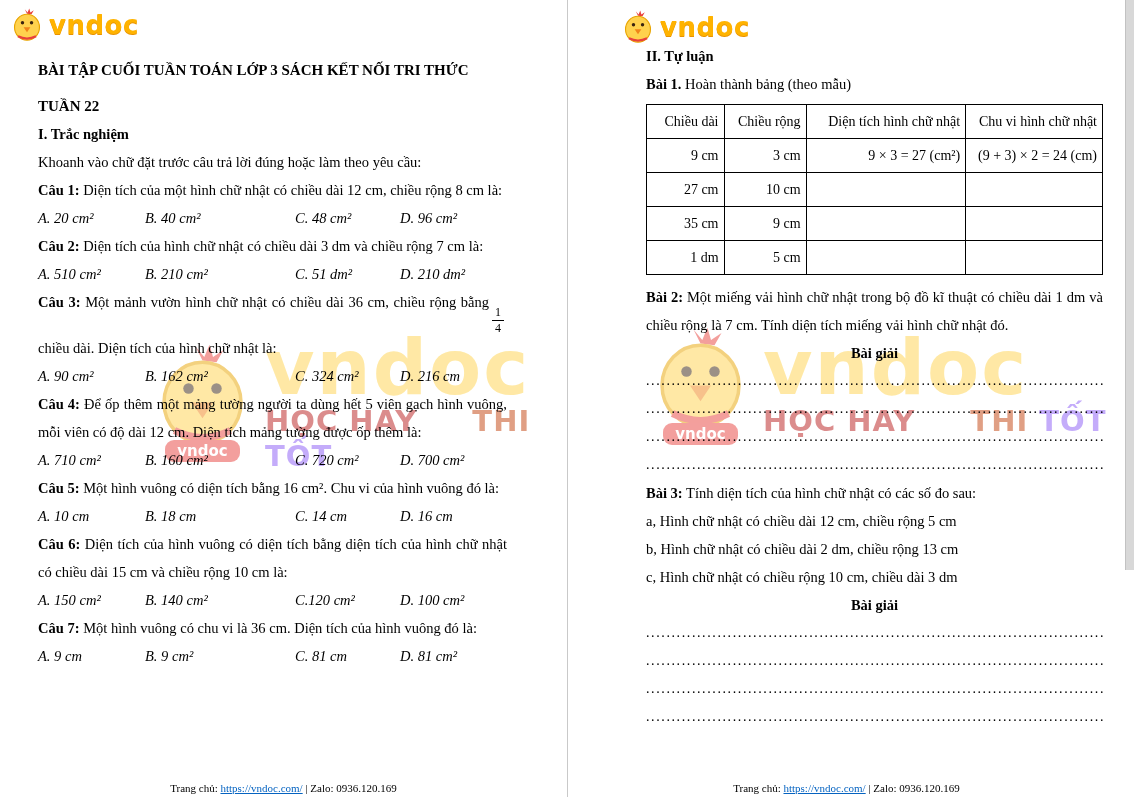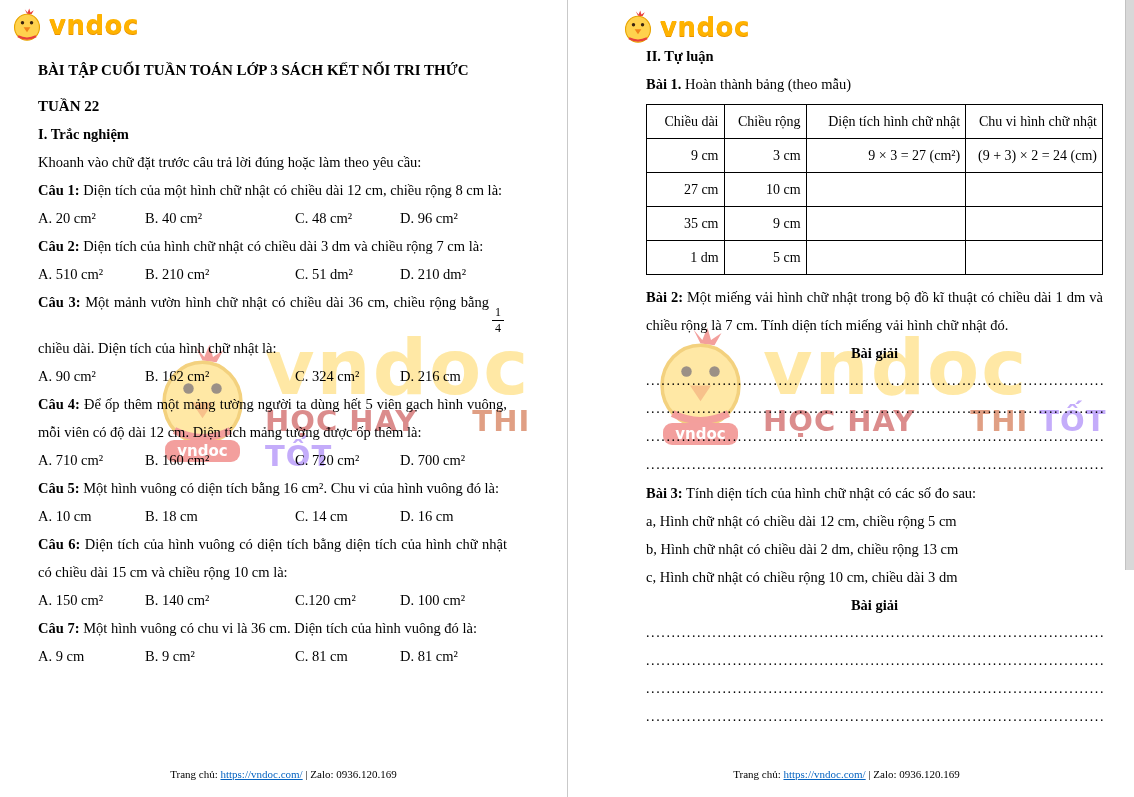--- a/index.html
+++ b/index.html
@@ -29,21 +29,21 @@
 
   
   .content { position: relative; z-index: 1; line-height: 28px; }
   .content-left  { padding: 48px 60px 0 38px; }
   .content-right { padding: 42px 22px 0 78px; }
   h1, h2 { font-size: 15px; font-weight: bold; text-align: left; line-height: 28px; margin-top: 8px; }
   .bold { font-weight: bold; }
   .center { text-align: center; }
   .q { text-align: justify; }
 
-  .options { display: flex; }
+  .options { display: flex; font-style: italic; }
   .options span { display: block; }
   .opt-a { width: 107px; }
   .opt-b { width: 110px; }
   .opt-c { width: 105px; margin-left: 40px; }
 
   .frac {
     display: inline-flex; flex-direction: column; text-align: center;
     vertical-align: -9px; line-height: 1.05; font-size: 12px; margin: 0 3px;
   }
   .frac .num { border-bottom: 1px solid #000; padding: 0 3px 1px; }
@@ -55,21 +55,21 @@
   }
   table.grid td { border: 1px solid #000; height: 34px; padding: 2px 5px; }
   .w1 { width: 17%; } .w2 { width: 18%; } .w3 { width: 35%; } .w4 { width: 30%; }
 
   .dots {
     overflow: hidden; white-space: nowrap; height: 28px;
     letter-spacing: 1.6px; font-size: 14px;
   }
 
   .footer {
-    position: absolute; bottom: 16px; left: 0; width: 100%;
+    position: absolute; bottom: 2px; left: 0; width: 100%;
     text-align: center; font-size: 11px; z-index: 2; line-height: 14px;
   }
   .footer a { color: #0563c1; text-decoration: underline; }
 
   
   .watermark {
     position: absolute; z-index: 0; display: flex; align-items: center;
     gap: 10px; opacity: 0.5; pointer-events: none;
   }
   .wm-left  { top: 332px; left: 150px; }

